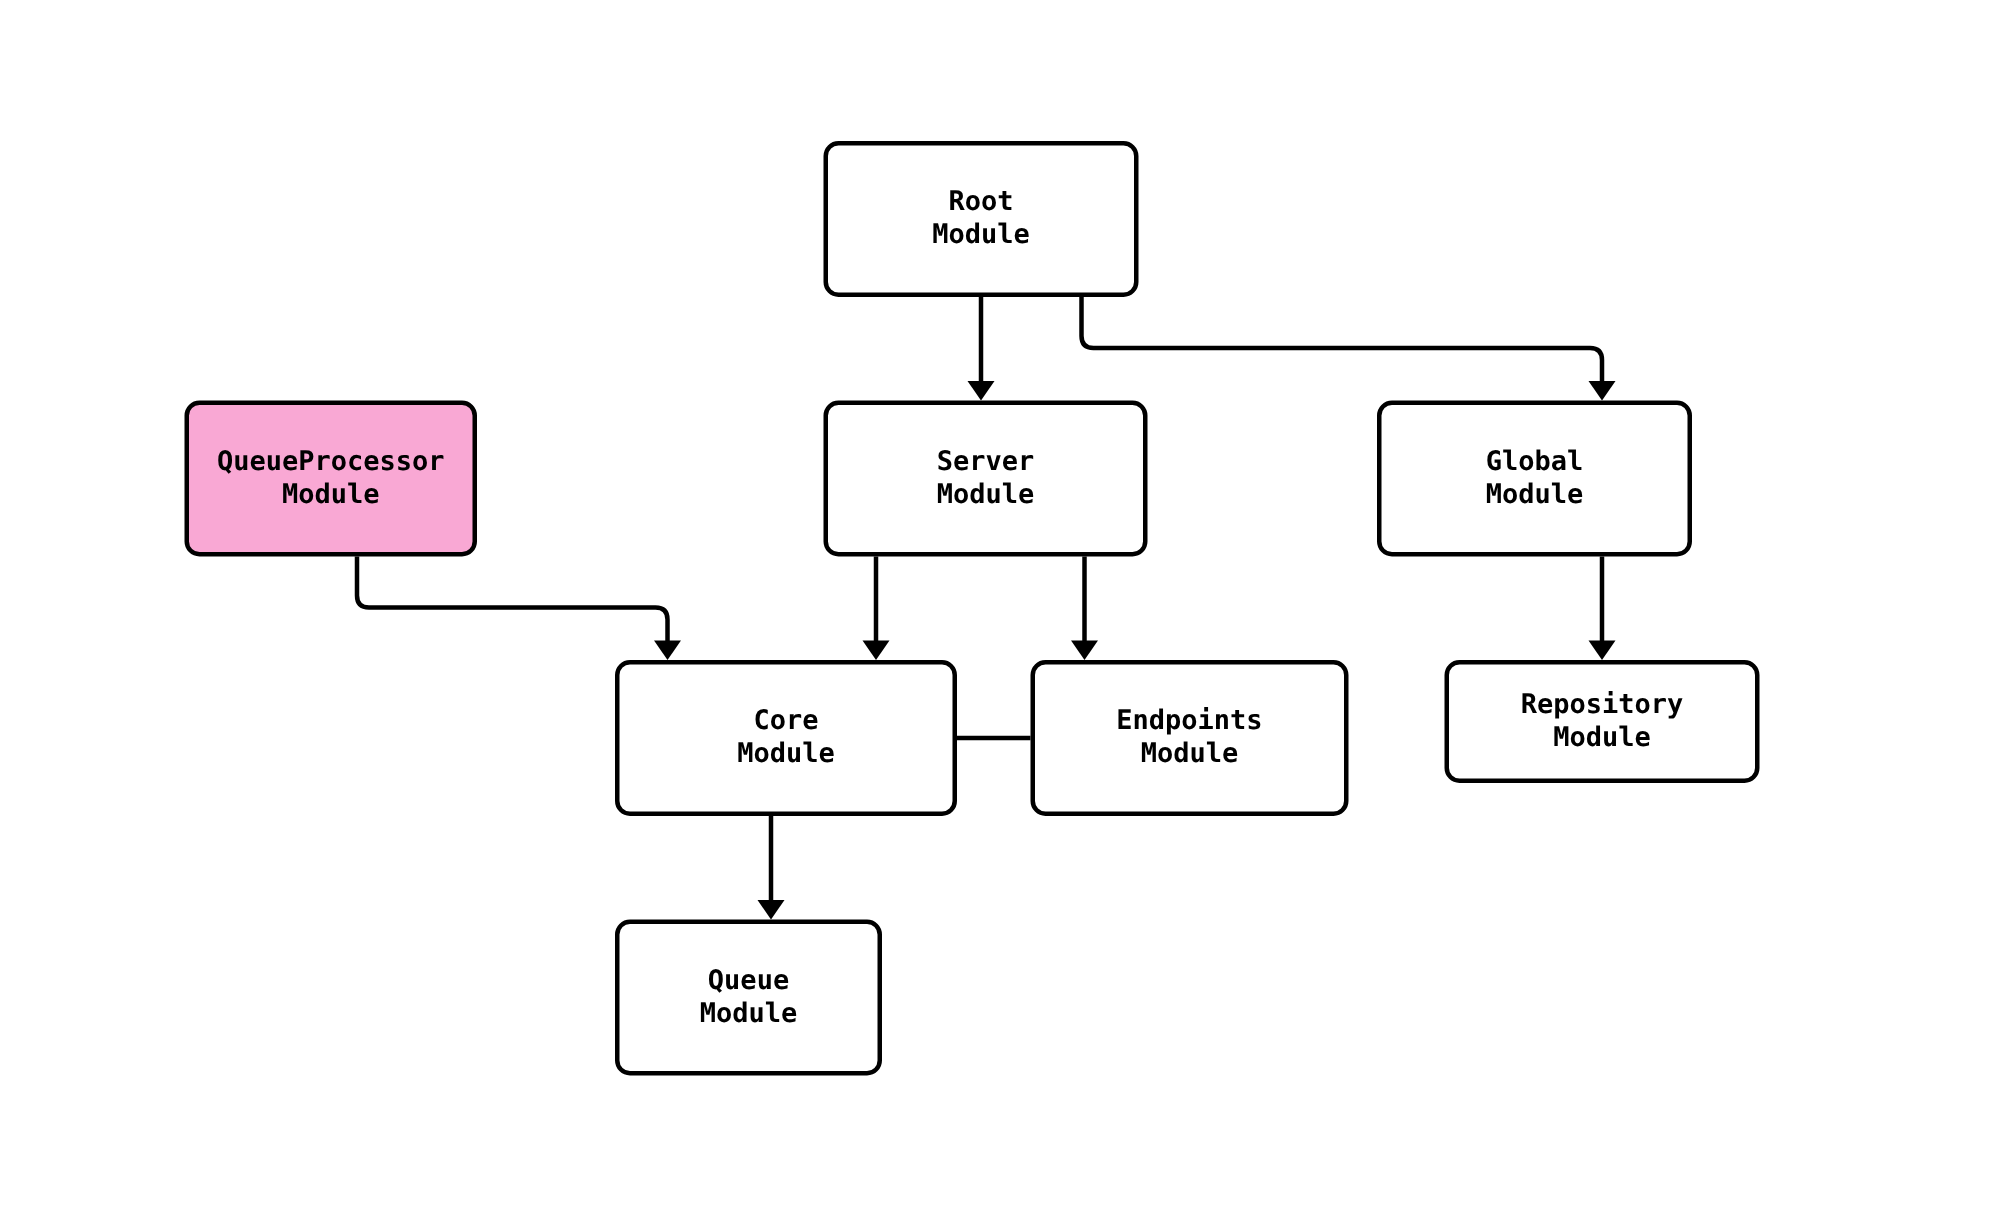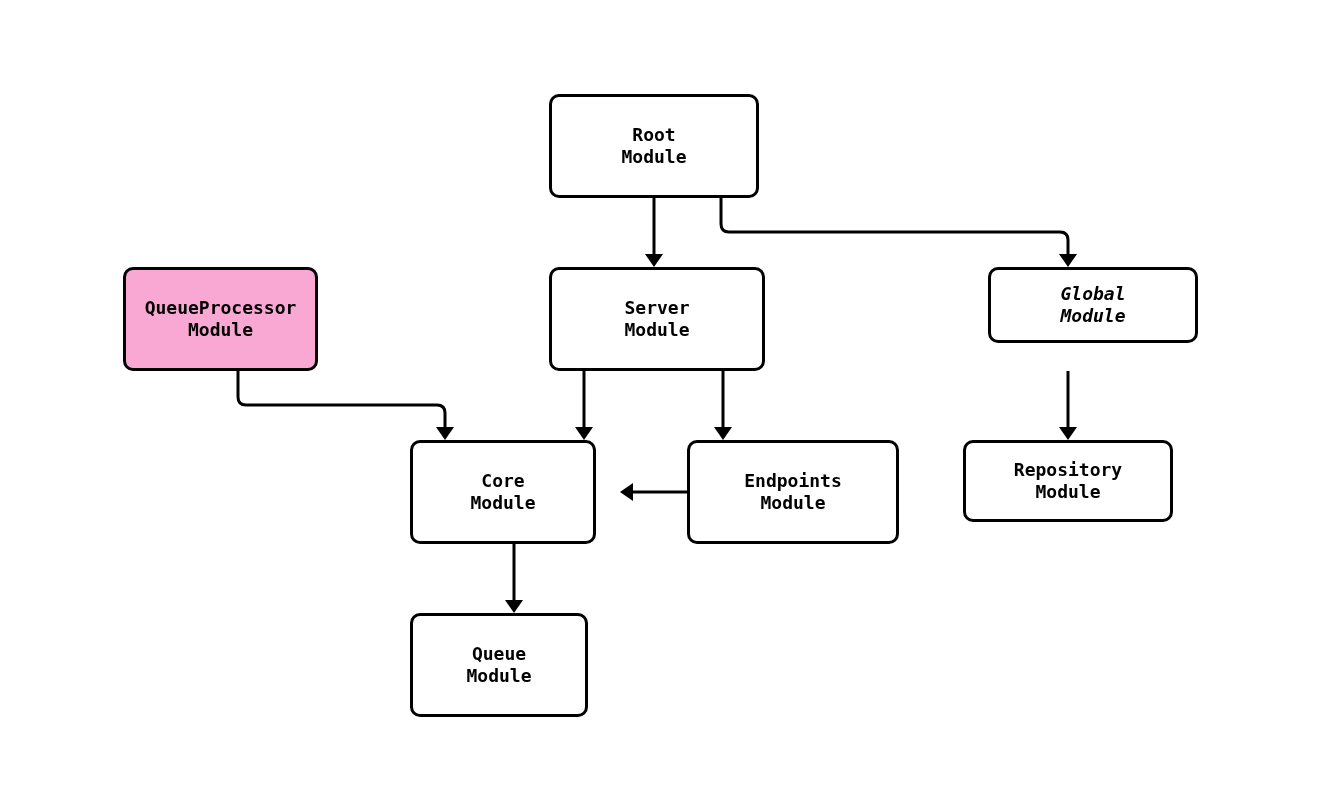--- a/index.html
+++ b/index.html
@@ -83,25 +83,25 @@
         <div class="node-line">Module</div>
       </div>
       <div class="node" style="left: 123px; top: 267px; width: 195px; height: 104px; background: #f9a8d4; border-color: rgb(0, 0, 0);">
         <div class="node-line">QueueProcessor</div>
         <div class="node-line">Module</div>
       </div>
       <div class="node" style="left: 549px; top: 267px; width: 216px; height: 104px; background: rgb(255, 255, 255); border-color: rgb(0, 0, 0);">
         <div class="node-line">Server</div>
         <div class="node-line">Module</div>
       </div>
-      <div class="node" style="left: 988px; top: 267px; width: 210px; height: 76px; background: rgb(255, 255, 255); border-color: rgb(0, 0, 0); font-style: italic;">
+      <div class="node" style="left: 918px; top: 267px; width: 210px; height: 104px; background: rgb(255, 255, 255); border-color: rgb(0, 0, 0);">
         <div class="node-line">Global</div>
         <div class="node-line">Module</div>
       </div>
-      <div class="node" style="left: 410px; top: 440px; width: 186px; height: 104px; background: rgb(255, 255, 255); border-color: rgb(0, 0, 0);">
+      <div class="node" style="left: 410px; top: 440px; width: 228px; height: 104px; background: rgb(255, 255, 255); border-color: rgb(0, 0, 0);">
         <div class="node-line">Core</div>
         <div class="node-line">Module</div>
       </div>
       <div class="node" style="left: 687px; top: 440px; width: 212px; height: 104px; background: rgb(255, 255, 255); border-color: rgb(0, 0, 0);">
         <div class="node-line">Endpoints</div>
         <div class="node-line">Module</div>
       </div>
       <div class="node" style="left: 963px; top: 440px; width: 210px; height: 82px; background: rgb(255, 255, 255); border-color: rgb(0, 0, 0);">
         <div class="node-line">Repository</div>
         <div class="node-line">Module</div>

